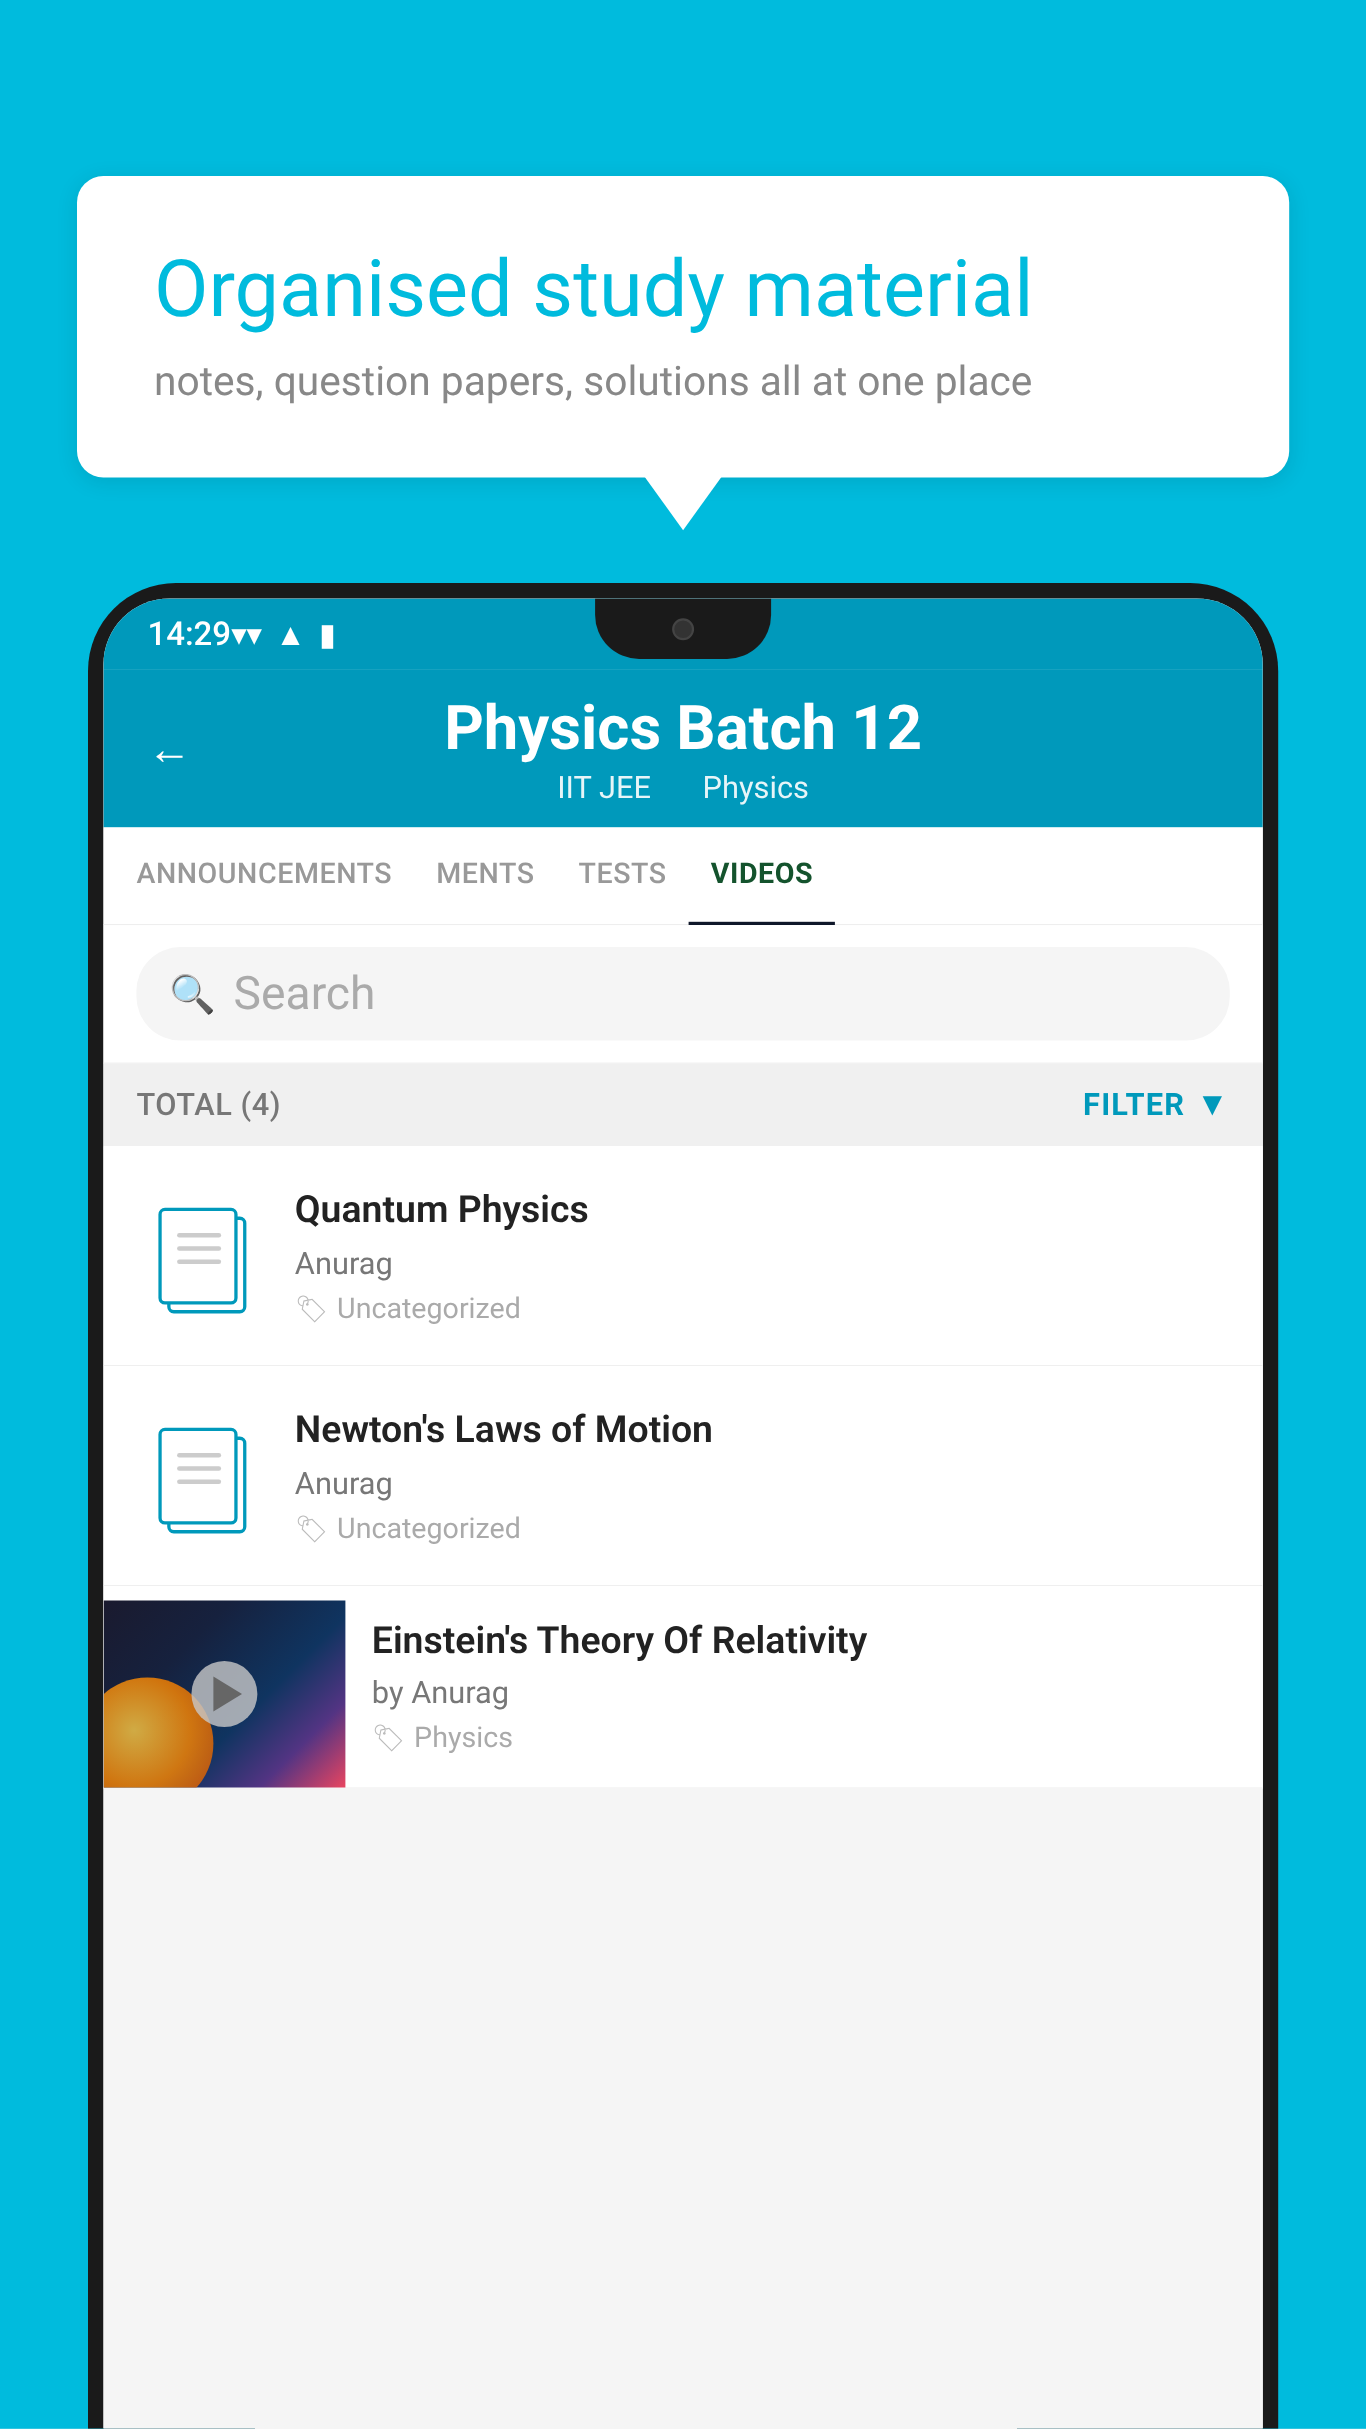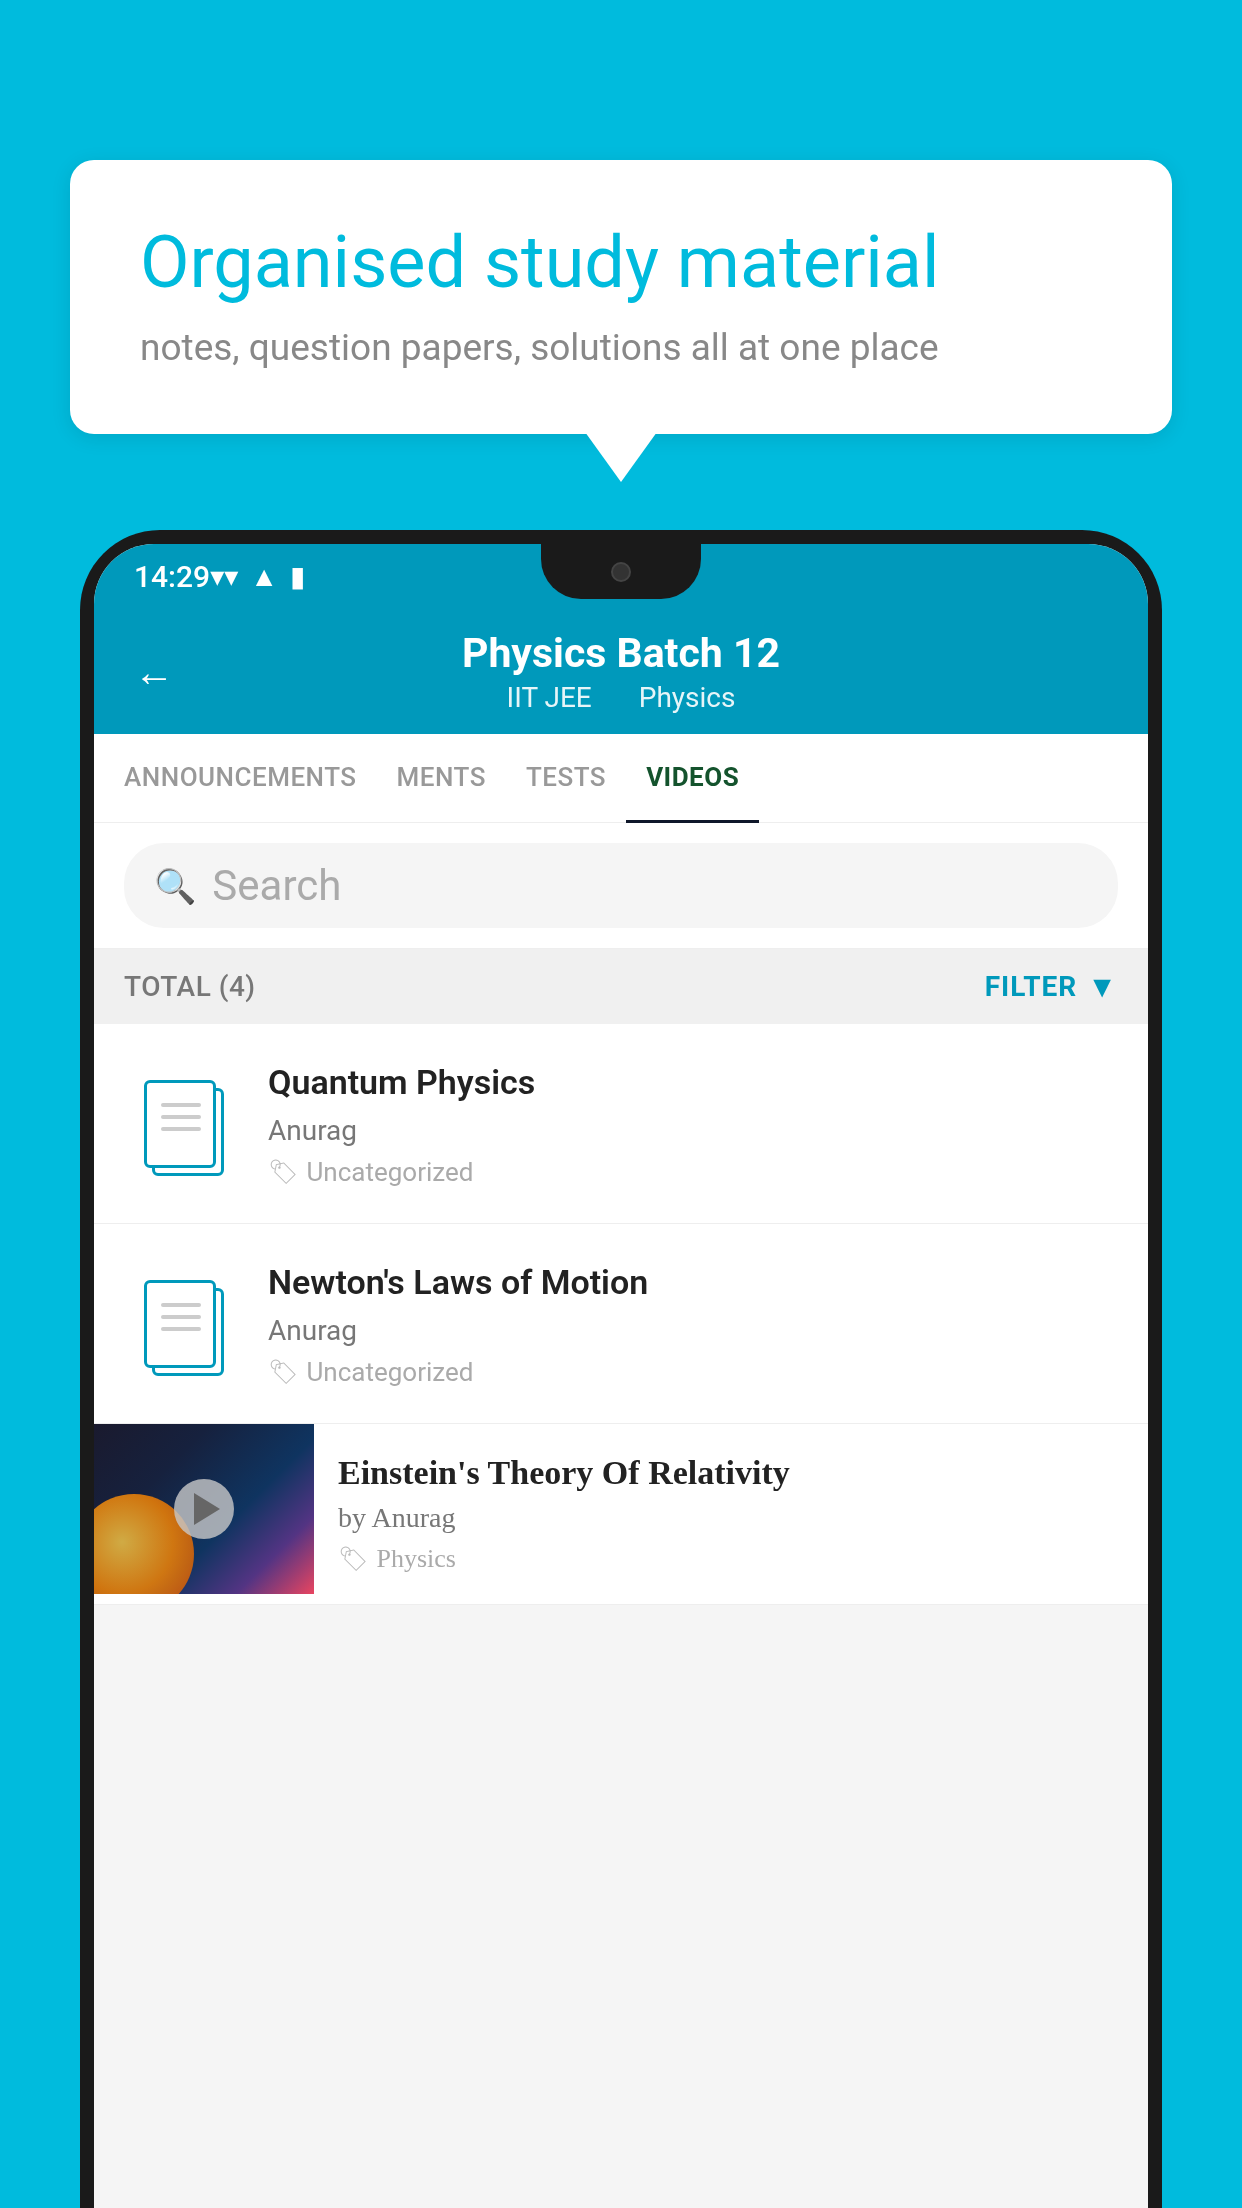--- a/index.html
+++ b/index.html
@@ -133,21 +133,21 @@
       left: 40px;
       top: 50%;
       transform: translateY(-50%);
       color: white;
       font-size: 40px;
       font-weight: 300;
     }
 
     .header-title {
       color: white;
-      font-size: 41px;
+      font-size: 56px;
       font-weight: 700;
     }
 
     .header-subtitle {
       color: rgba(255,255,255,0.9);
       font-size: 28px;
       margin-top: 4px;
     }
 
     .header-subtitle span {
@@ -545,21 +545,21 @@
           <div class="video-info">
             <div class="video-title">Newton's Laws of Motion</div>
             <div class="video-author">Anurag</div>
             <div class="video-tag">
               <span class="tag-icon">🏷</span>
               <span>Uncategorized</span>
             </div>
           </div>
         </div>
 
-        <div class="video-item-thumb" style="border-bottom: 1px solid #eee; display:flex; align-items:flex-start;font-family:Liberation Serif, serif;">
+        <div class="video-item-thumb" style="border-bottom: 1px solid #eee; display:flex; align-items:flex-end;">
           <div class="thumb-image">
             <div class="thumb-planet"></div>
             <div class="play-btn">
               <div class="play-triangle"></div>
             </div>
           </div>
           <div class="thumb-info">
             <div class="thumb-title">Einstein's Theory Of Relativity</div>
             <div class="thumb-author">by Anurag</div>
             <div class="thumb-tag">

